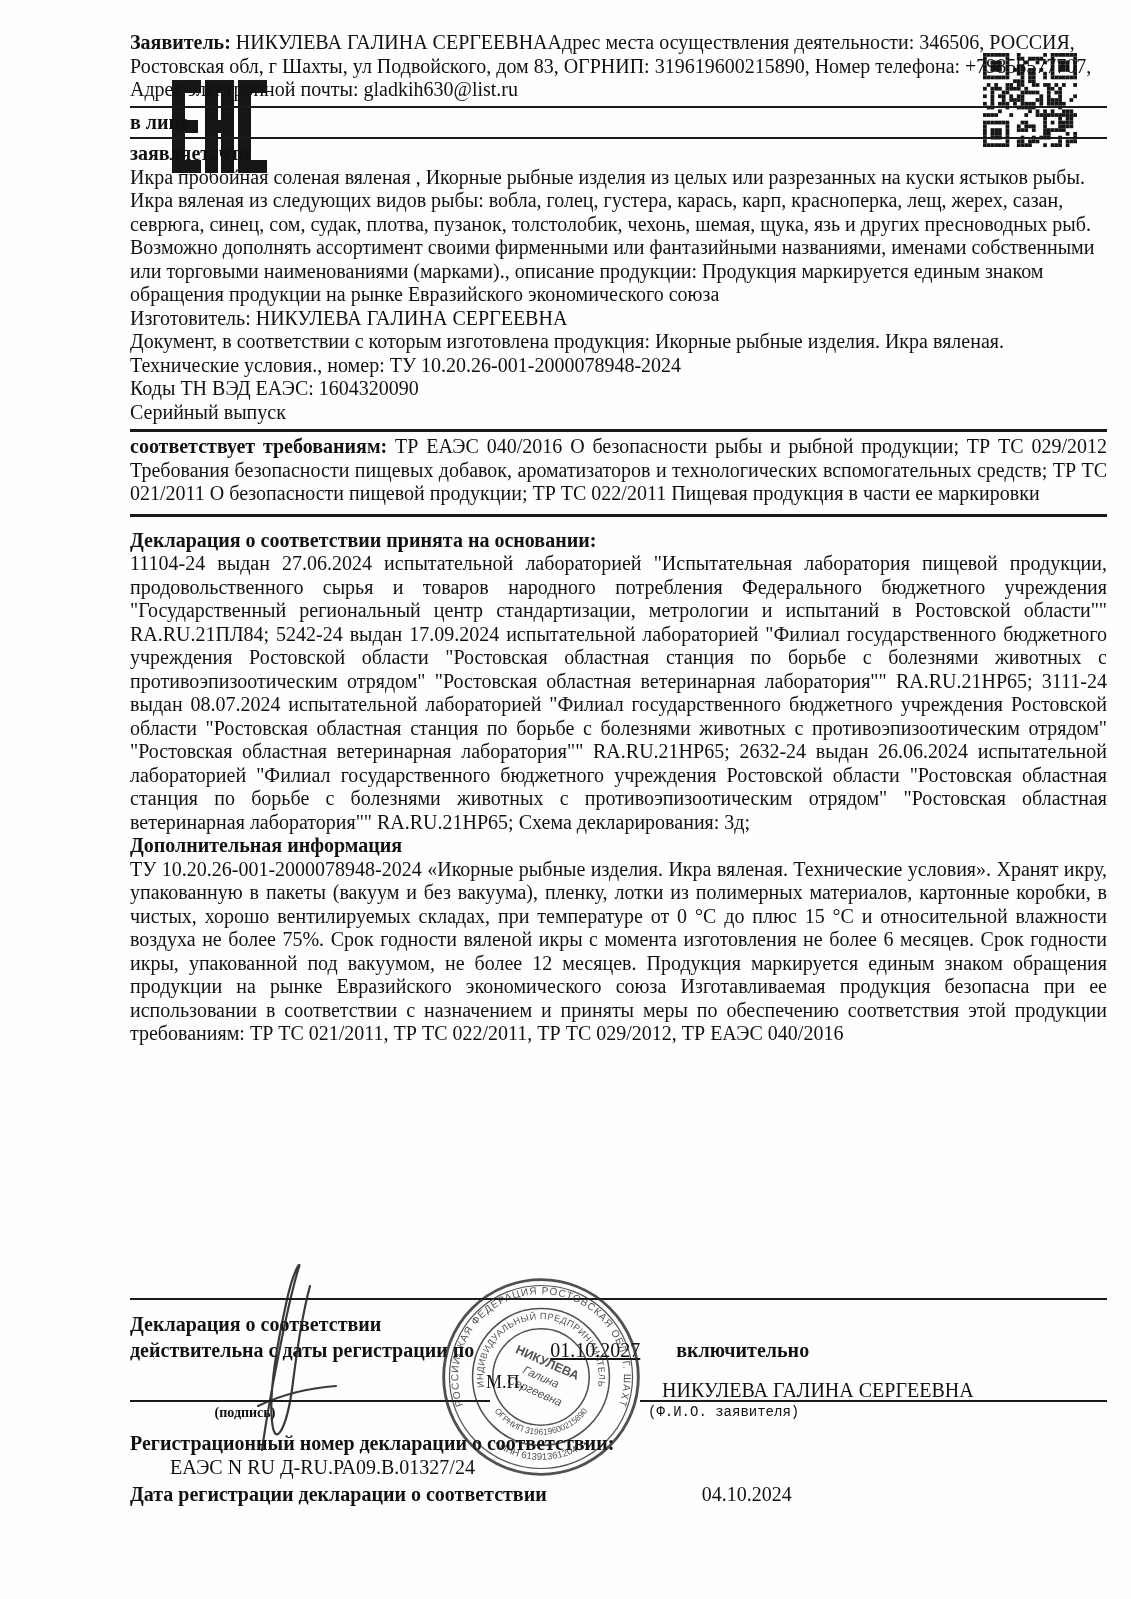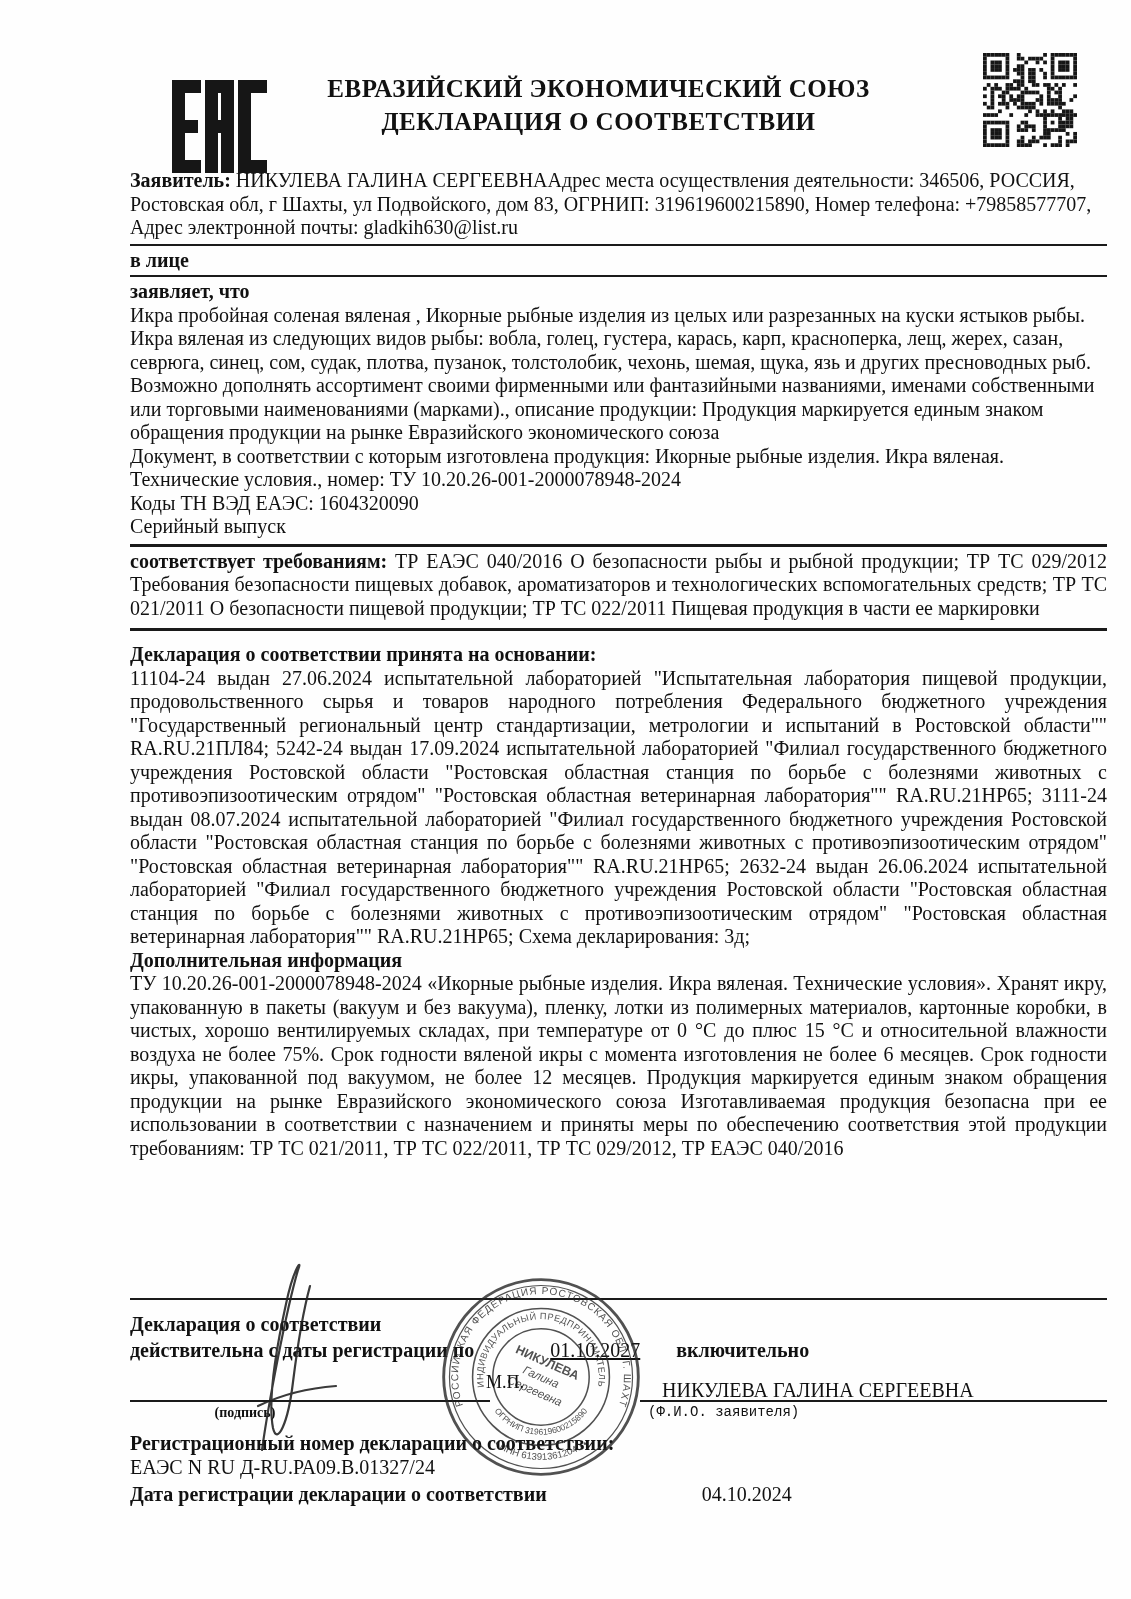--- a/index.html
+++ b/index.html
@@ -42,21 +42,21 @@
   .f-incl{margin-left:36px;font-weight:bold;}
   .f-sig{margin-top:16px;display:flex;}
   .sig-col1{width:360px;font-weight:bold;}
   .sig-col2{margin-left:150px;width:467px;}
   .sig-line{height:22px;border-bottom:2px solid #1a1a1a;}
   .sig-name{height:22px;border-bottom:2px solid #1a1a1a;padding-left:22px;white-space:nowrap;}
   .sig-cap{font-size:14px;line-height:17px;padding-top:2px;}
   .cap-center{width:230px;text-align:center;}
   .cap-left{padding-left:8px;font-family:Liberation Mono, monospace;}
   .f-reg{margin-top:10px;font-weight:bold;}
-  .f-regnum{margin-top:0;}
+  .f-regnum{margin-top:0;margin-left:40px;}
   .f-daterow{margin-top:3px;display:flex;}
   .f-daterow .lbl{font-weight:bold;}
   .f-regdate{margin-left:155px;}
   .mp{position:absolute;left:486px;top:1372px;font-size:18px;z-index:5;}
   .eac{position:absolute;left:172px;top:80px;}
   .qr{position:absolute;left:983px;top:53px;}
   .stamp{position:absolute;left:435px;top:1271px;opacity:.8;z-index:4;}
   .signature{position:absolute;left:228px;top:1256px;z-index:4;}
 </style>
 </head>
@@ -379,32 +379,29 @@
       <rect x="41.36" y="90.24" width="3.76" height="3.76"></rect>
       <rect x="45.12" y="90.24" width="3.76" height="3.76"></rect>
       <rect x="60.16" y="90.24" width="3.76" height="3.76"></rect>
       <rect x="67.68" y="90.24" width="3.76" height="3.76"></rect>
       <rect x="71.44" y="90.24" width="3.76" height="3.76"></rect>
       <rect x="75.20" y="90.24" width="3.76" height="3.76"></rect>
       <rect x="82.72" y="90.24" width="3.76" height="3.76"></rect>
     </svg>
 
   <div class="content">
-    <div class="title">
-      <div>ЕВРАЗИЙСКИЙ ЭКОНОМИЧЕСКИЙ СОЮЗ</div>
-      <div>ДЕКЛАРАЦИЯ О СООТВЕТСТВИИ</div>
-    </div>
 
     <p class="applicant"><span class="bold">Заявитель:</span><span> НИКУЛЕВА ГАЛИНА СЕРГЕЕВНААдрес места осуществления деятельности: 346506, РОССИЯ, Ростовская обл, г Шахты, ул Подвойского, дом 83, ОГРНИП: 319619600215890, Номер телефона: +79858577707, Адрес электронной почты: gladkih630@list.ru</span></p>
 
     <div class="vlice">в лице</div>
 
     <div class="declares">
       <div class="bold">заявляет, что</div>
       <p>Икра пробойная соленая вяленая , Икорные рыбные изделия из целых или разрезанных на куски ястыков рыбы.  Икра вяленая из следующих видов рыбы: вобла, голец, густера, карась, карп, красноперка, лещ, жерех, сазан, севрюга, синец, сом, судак, плотва, пузанок, толстолобик, чехонь, шемая, щука, язь и других пресноводных рыб. Возможно дополнять ассортимент своими фирменными или фантазийными названиями, именами собственными или торговыми наименованиями (марками)., описание продукции: Продукция маркируется единым знаком обращения продукции на рынке Евразийского экономического союза</p>
+      <div>Изготовитель: НИКУЛЕВА ГАЛИНА СЕРГЕЕВНА</div>
       <div>Документ, в соответствии с которым изготовлена продукция: Икорные рыбные изделия. Икра вяленая. Технические условия., номер: ТУ 10.20.26-001-2000078948-2024</div>
       <div>Коды ТН ВЭД ЕАЭС: 1604320090</div>
       <div>Серийный выпуск</div>
     </div>
 
     <p class="compliance"><span class="bold">соответствует требованиям:</span><span>  ТР ЕАЭС 040/2016 О безопасности рыбы и рыбной продукции; ТР ТС 029/2012 Требования безопасности пищевых добавок, ароматизаторов и технологических вспомогательных средств; ТР ТС 021/2011 О безопасности пищевой продукции; ТР ТС 022/2011 Пищевая продукция в части ее маркировки</span></p>
 
     <div class="basis-block">
       <div class="bold">Декларация о соответствии принята на основании:</div>
       <p class="just">11104-24 выдан 27.06.2024  испытательной лабораторией "Испытательная лаборатория пищевой продукции, продовольственного сырья и товаров народного потребления Федерального бюджетного учреждения "Государственный региональный центр стандартизации, метрологии и испытаний в Ростовской области"" RA.RU.21ПЛ84; 5242-24 выдан 17.09.2024  испытательной лабораторией "Филиал государственного бюджетного учреждения Ростовской области "Ростовская областная станция по борьбе с болезнями животных с противоэпизоотическим отрядом" "Ростовская областная ветеринарная лаборатория"" RA.RU.21НР65; 3111-24 выдан 08.07.2024  испытательной лабораторией "Филиал государственного бюджетного учреждения Ростовской области "Ростовская областная станция по борьбе с болезнями животных с противоэпизоотическим отрядом" "Ростовская областная ветеринарная лаборатория"" RA.RU.21НР65; 2632-24 выдан 26.06.2024  испытательной лабораторией "Филиал государственного бюджетного учреждения Ростовской области "Ростовская областная станция по борьбе с болезнями животных с противоэпизоотическим отрядом" "Ростовская областная ветеринарная лаборатория"" RA.RU.21НР65; Схема декларирования: 3д;</p>

